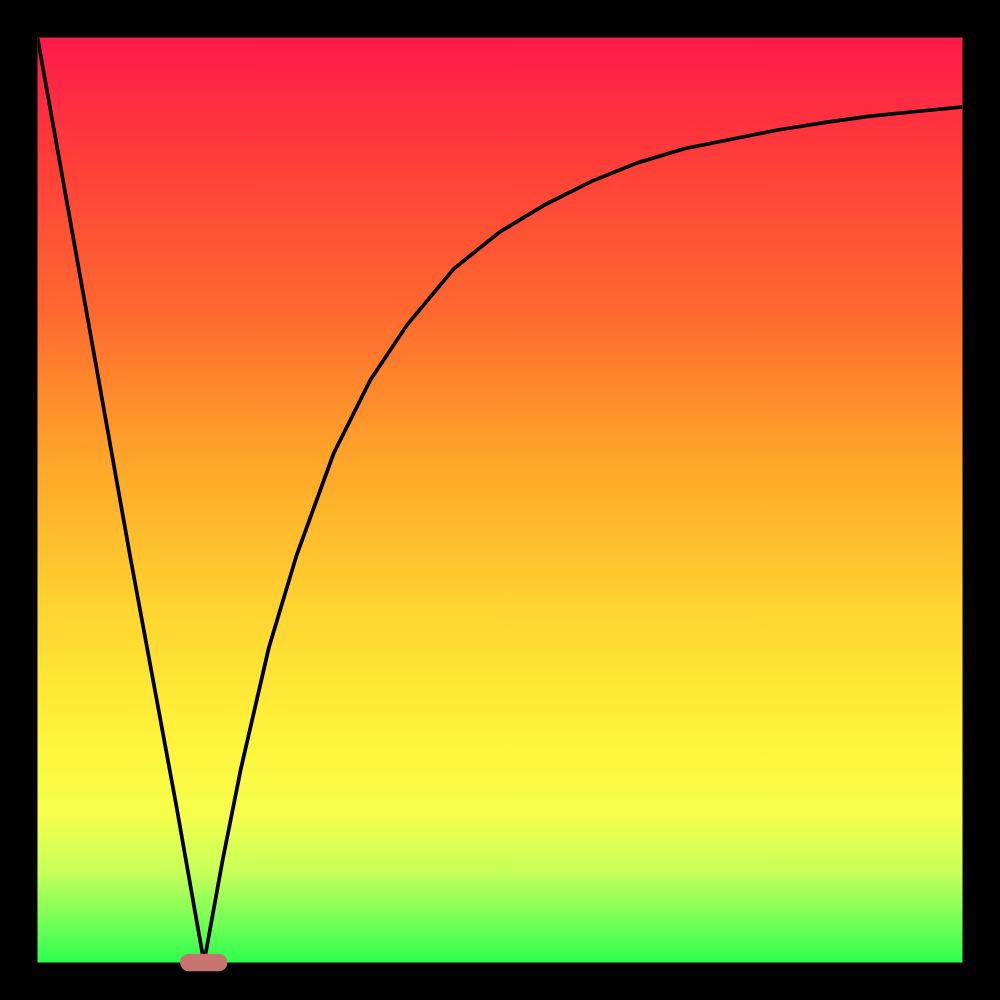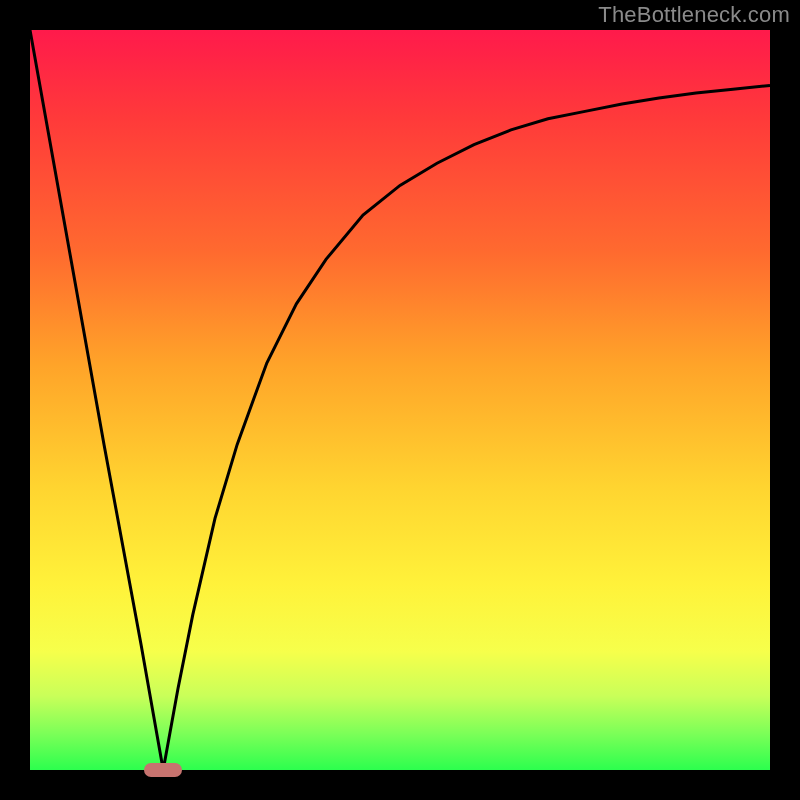--- a/index.html
+++ b/index.html
@@ -63,21 +63,20 @@
     border-radius: 7px;
     background: #c7736f;
     bottom: -7px;
     transform: translateX(-50%);
   }
 </style>
 </head>
 <body>
 
 <div class="frame">
-  <div class="watermark">TheBottleneck.com</div>
 
   <div class="plot">
     <svg class="curve" viewBox="0 0 740 740" preserveAspectRatio="none">
       <path id="curve-path" fill="none" stroke="#000000" stroke-width="3" d="M0.0 0.0 L37.0 207.2 L74.0 414.4 L111.0 614.2 L133.2 740.0 L148.0 658.6 L162.8 584.6 L185.0 488.4 L207.2 414.4 L236.8 333.0 L266.4 273.8 L296.0 229.4 L333.0 185.0 L370.0 155.4 L407.0 133.2 L444.0 114.7 L481.0 99.9 L518.0 88.8 L555.0 81.4 L592.0 74.0 L629.0 68.1 L666.0 62.9 L703.0 59.2 L740.0 55.5"></path>
     </svg>
     <div id="opt-marker" class="marker" style="left: 133.2px; background: rgb(199, 115, 111);"></div>
   </div>
 </div>
 
 </body></html>

